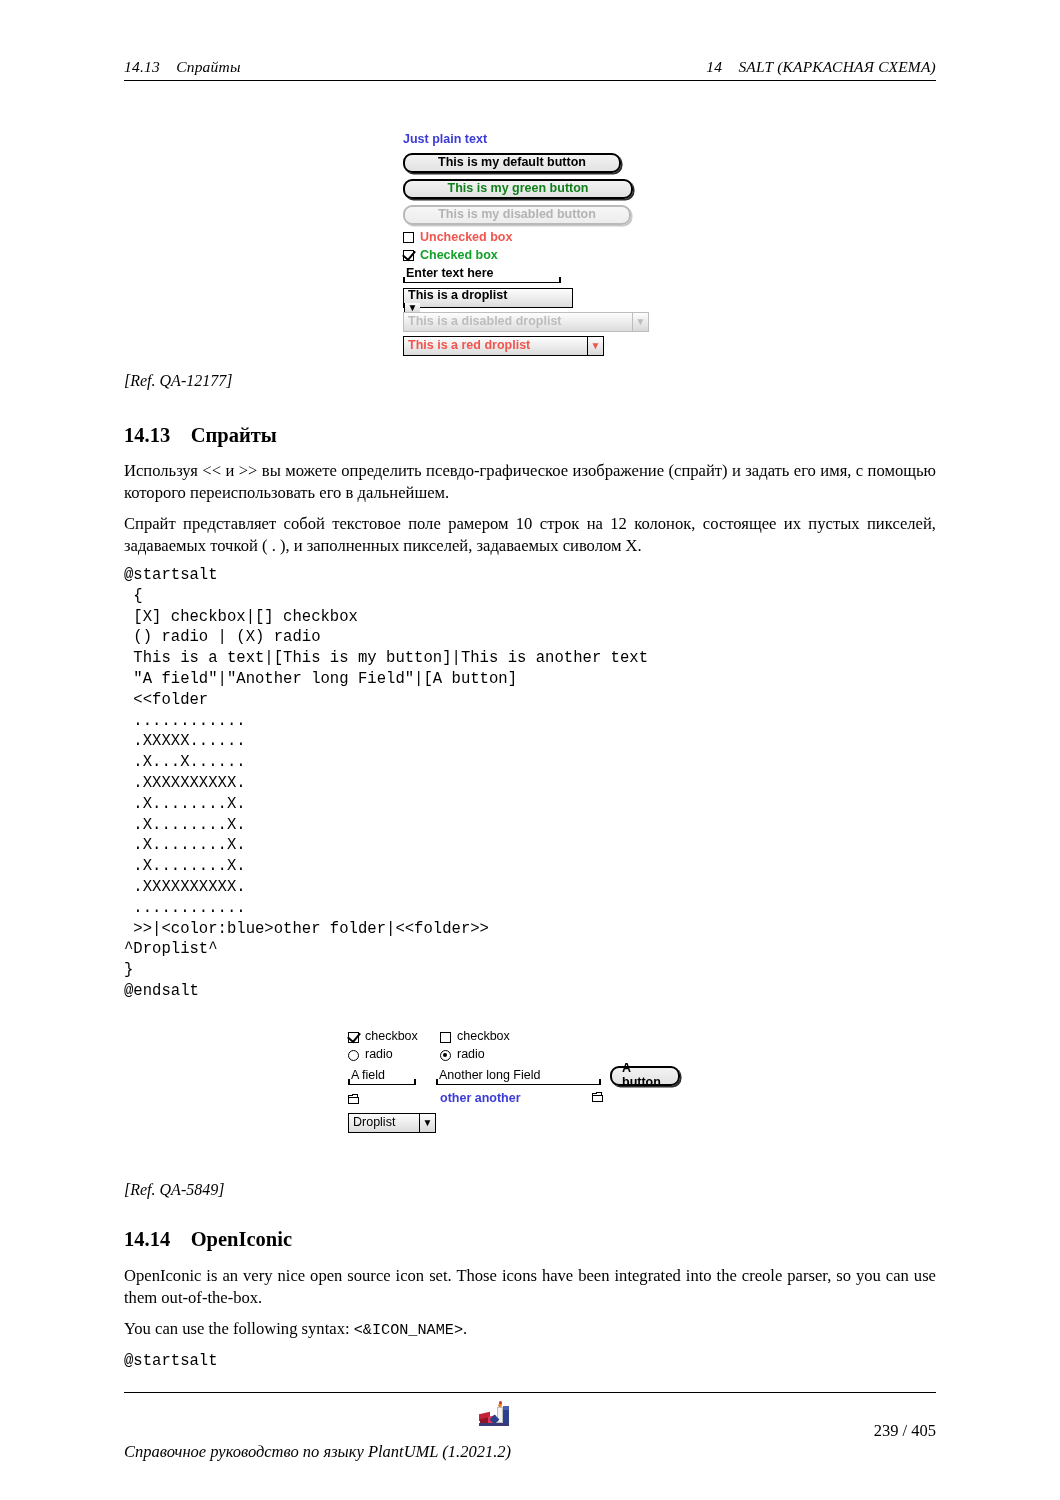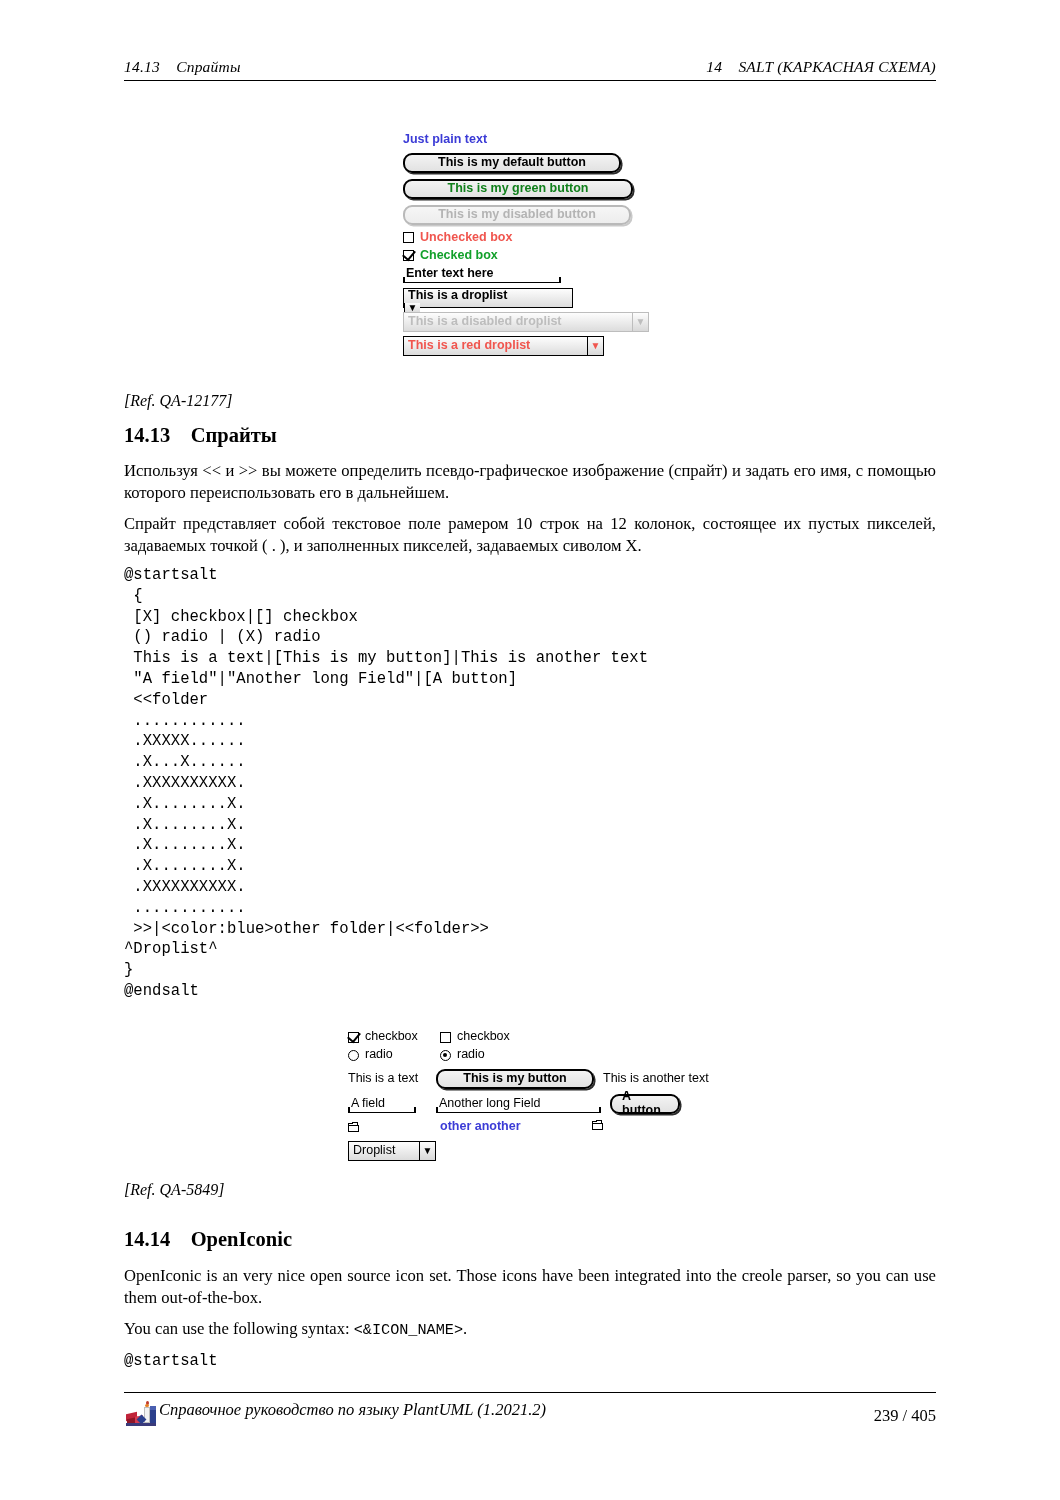--- a/index.html
+++ b/index.html
@@ -221,21 +221,21 @@
     background: #000;
   }
   .footer {
     position: absolute;
     left: 124px; top: 1400px;
     width: 812px;
     display: flex;
     align-items: center;
     justify-content: space-between;
   }
-  .footer .fleft { display: flex; align-items: flex-start; gap: 1px; }
+  .footer .fleft { display: flex; align-items: flex-end; gap: 10px; flex-direction: column; }
   .footer .ftitle {
     font-style: italic;
     font-size: 16.5px;
   }
   .footer .fpage { font-size: 16.5px; }
   .logo {
     width: 34px; height: 32px;
     position: relative;
     display: inline-block;
   }
@@ -284,21 +284,21 @@
     <div class="salt-drop disabled" style="width:246px; margin-bottom:4px;">
       <span class="dtext">This is a disabled droplist</span>
       <span class="darrow">▼</span>
     </div>
     <div class="salt-drop red" style="width:201px;">
       <span class="dtext">This is a red droplist</span>
       <span class="darrow">▼</span>
     </div>
   </div>
 
-  <div class="refline" style="top:392px;">[Ref. QA-12177]</div>
+  <div class="refline" style="top:372px;">[Ref. QA-12177]</div>
 
   <div class="h2" style="top:424px;">14.13    Спрайты</div>
 
   <div class="para" style="top:460px;">Используя &lt;&lt; и &gt;&gt; вы можете определить псевдо-графическое изображение (спрайт) и задать его имя, с помощью которого переиспользовать его в дальнейшем.</div>
   <div class="para" style="top:513px;">Спрайт представляет собой текстовое поле рамером 10 строк на 12 колонок, состоящее их пустых пикселей, задаваемых точкой ( . ), и заполненных пикселей, задаваемых сиволом X.</div>
 
   <div class="code" style="top:565px;">@startsalt
  {
  [X] checkbox|[] checkbox
  () radio | (X) radio
@@ -337,25 +337,20 @@
       <span class="salt-check-row" style="width:92px;">
         <span class="radio"></span>
         <span style="font-weight:normal">radio</span>
       </span>
       <span class="salt-check-row">
         <span class="radio on"></span>
         <span style="font-weight:normal">radio</span>
       </span>
     </div>
 
-    <div style="display:flex; align-items:center; height:26px; margin-top:2px;">
-      <span style="width:88px; font-size:12.5px;">This is a text</span>
-      <span class="salt-btn" style="width:158px; margin-right:9px;">This is my button</span>
-      <span style="font-size:12.5px;">This is another text</span>
-    </div>
 
     <div style="display:flex; align-items:center; height:24px;">
       <span class="salt-field" style="width:68px; margin-right:20px; font-weight:normal;">A field</span>
       <span class="salt-field" style="width:165px; margin-right:9px; font-weight:normal;">Another long Field</span>
       <span class="salt-btn" style="width:70px;">A button</span>
     </div>
 
     <div style="display:flex; align-items:center; height:22px;">
       <span style="width:92px; display:flex; align-items:center;">
         <span class="sprite-folder">

